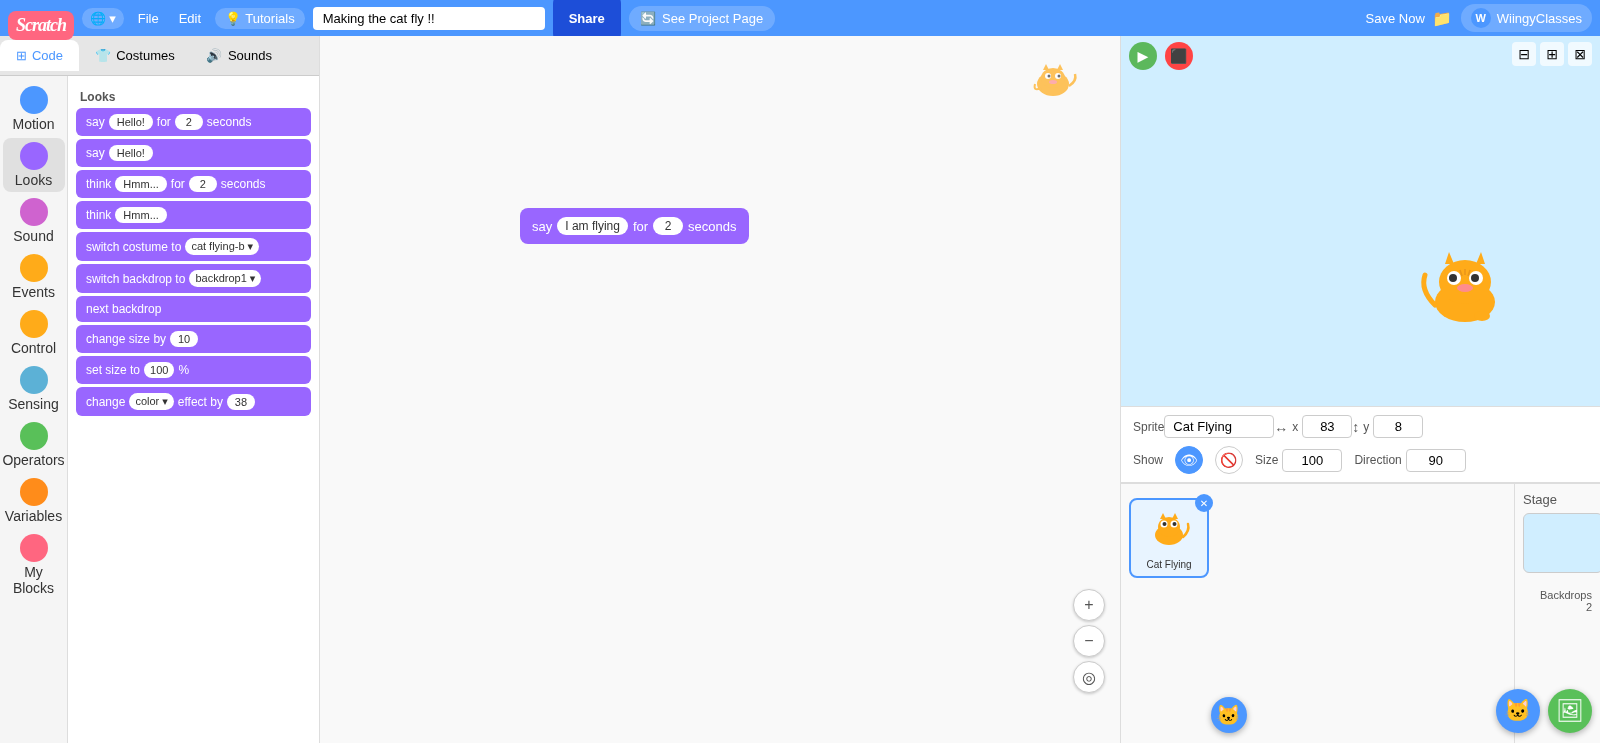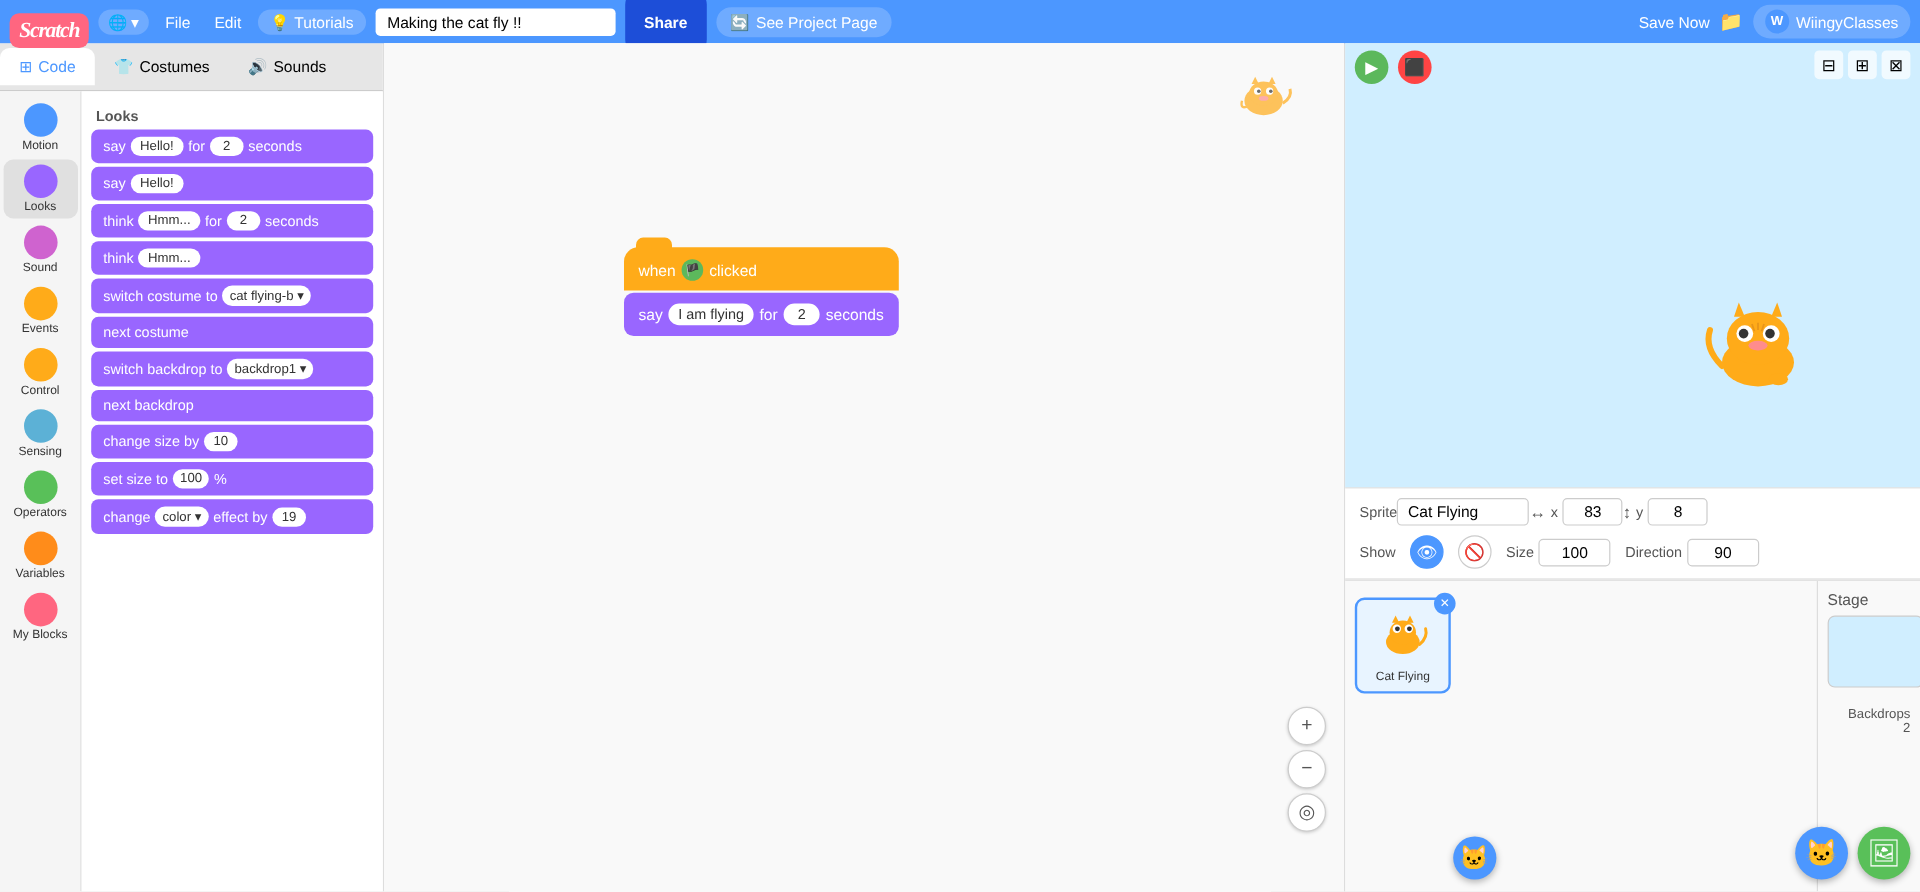--- a/index.html
+++ b/index.html
@@ -52,21 +52,21 @@
       cursor: pointer;
       font-size: 13px;
       display: flex; align-items: center; gap: 4px;
     }
     #project-title-input {
       background: white;
       border: none;
       border-radius: 4px;
       padding: 4px 10px;
       font-size: 13px;
-      width: 200px;
+      width: 232px;
       outline: none;
     }
     #share-btn {
       background: #1d4ed8;
       border: none;
       border-radius: 14px;
       color: white;
       font-weight: bold;
       padding: 21px 16px;
       cursor: pointer;
@@ -182,21 +182,21 @@
       border-radius: 8px;
       width: 62px;
     }
     .category-item.active { background: #e0e0e0; }
     .cat-circle {
       width: 28px;
       height: 28px;
       border-radius: 50%;
     }
     .cat-label {
-      font-size: 10px;
+      font-size: 14px;
       text-align: center;
       color: #333;
     }
 
     
     #blocks-list {
       flex: 1;
       overflow-y: auto;
       padding: 8px;
       background: white;
@@ -737,23 +737,20 @@
         <div class="block block-purple full-width">
           <span>think</span>
           <span class="block-input-text">Hmm...</span>
         </div>
 
         <div class="block block-purple full-width">
           <span>switch costume to</span>
           <span class="block-dropdown">cat flying-b ▾</span>
         </div>
 
-        <div class="block block-purple full-width">
-          <span>next costume</span>
-        </div>
 
         <div class="block block-purple full-width">
           <span>switch backdrop to</span>
           <span class="block-dropdown">backdrop1 ▾</span>
         </div>
 
         <div class="block block-purple full-width">
           <span>next backdrop</span>
         </div>
 
@@ -765,21 +762,21 @@
         <div class="block block-purple full-width">
           <span>set size to</span>
           <span class="block-input">100</span>
           <span>%</span>
         </div>
 
         <div class="block block-purple full-width">
           <span>change</span>
           <span class="block-dropdown">color ▾</span>
           <span>effect by</span>
-          <span class="block-input">19</span>
+          <span class="block-input">38</span>
         </div>
       </div>
     </div>
   </div>
 
   <div id="center-panel">
     <div id="script-area">
       <div id="scripts-canvas">
 
         <div id="script-cat">
@@ -793,25 +790,20 @@
             <ellipse cx="28" cy="26" rx="4" ry="2" fill="#FF8C8C"></ellipse>
             <polygon points="18,14 21,8 24,14" fill="#FFAB19"></polygon>
             <polygon points="32,14 35,8 38,14" fill="#FFAB19"></polygon>
             <path d="M44,30 Q52,25 50,18" stroke="#FFAB19" stroke-width="2.5" fill="none"></path>
             <path d="M16,32 Q8,36 10,28" stroke="#FFAB19" stroke-width="2" fill="none"></path>
           </svg>
         </div>
 
         <div id="code-stack">
 
-          <div class="script-block script-block-hat">
-            <span>when</span>
-            <span class="flag-icon-small">🏴</span>
-            <span>clicked</span>
-          </div>
 
           <div class="script-block script-block-purple">
             <span>say</span>
             <span class="script-input">I am flying</span>
             <span>for</span>
             <span class="script-input">2</span>
             <span>seconds</span>
           </div>
         </div>
 

